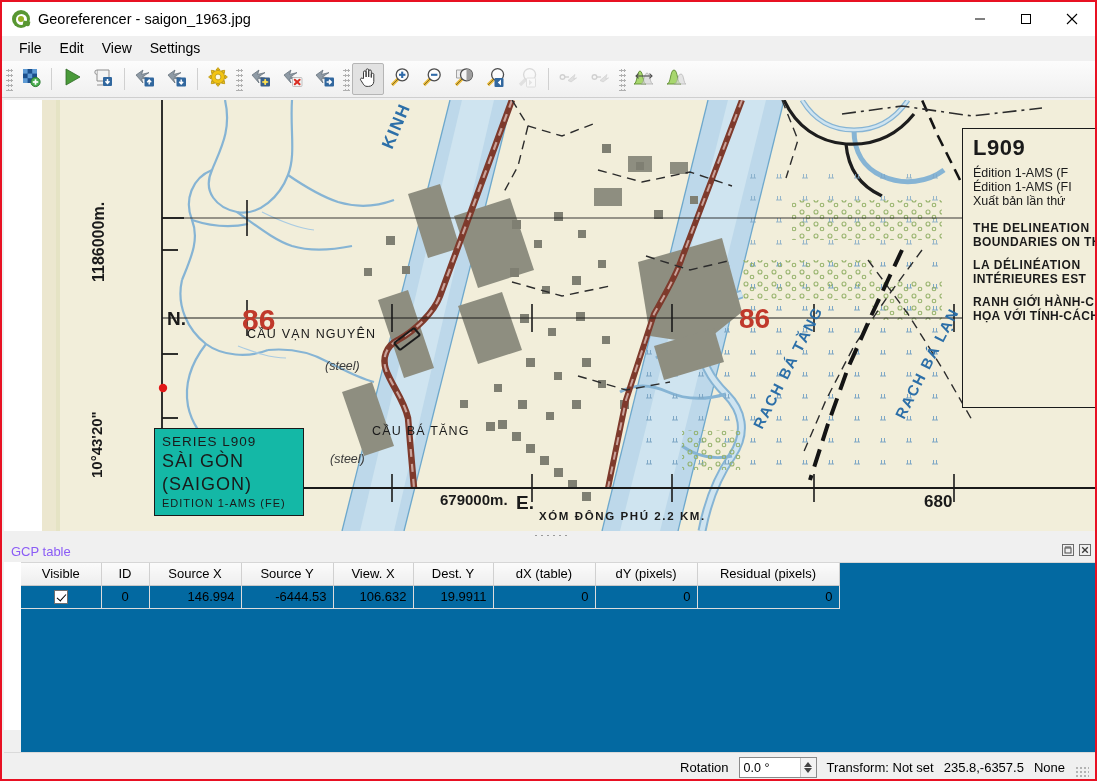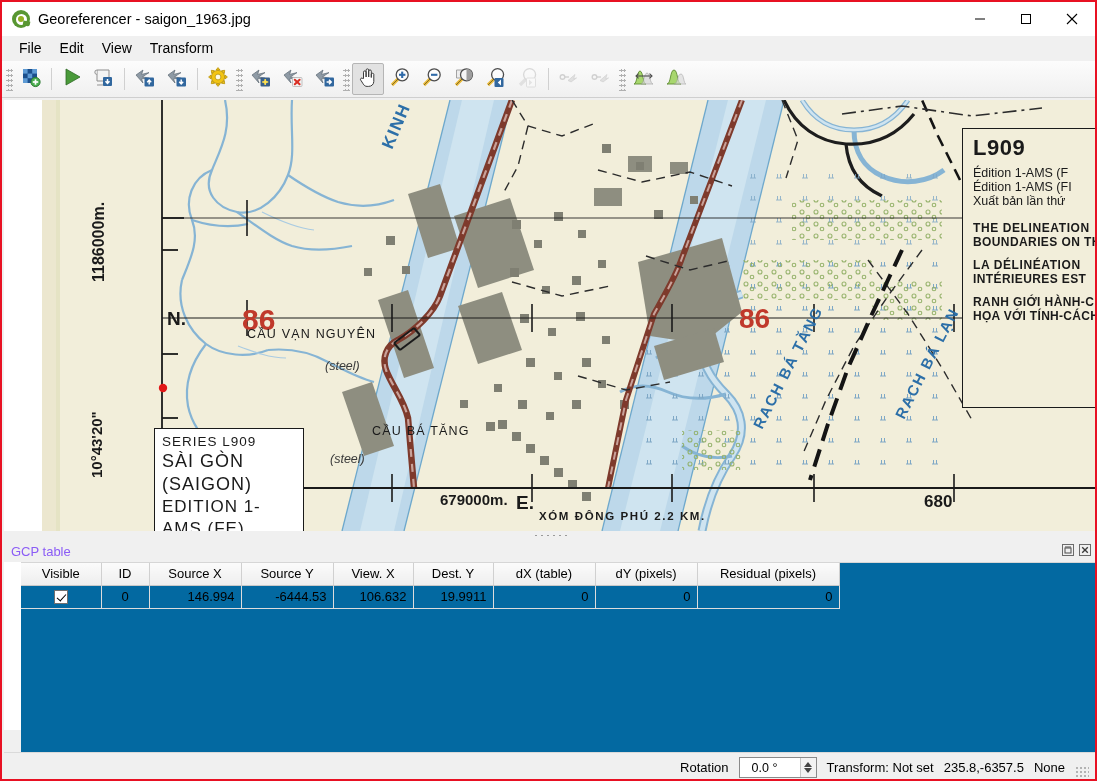--- a/index.html
+++ b/index.html
@@ -255,21 +255,21 @@
     display: flex;
     align-items: stretch;
     height: 21px;
     border: 1px solid #8a8a8a;
     background: #fff;
     width: 78px;
   }
   #rotation-value {
     flex: 1;
     font-size: 12.5px;
-    padding: 2px 12px;
+    padding: 2px 4px;
     color: #000;
     line-height: 17px;
   }
   #rotation-arrows {
     width: 16px;
     border-left: 1px solid #c6c6c6;
     background: #f2f2f2;
     display: flex; flex-direction: column;
     align-items: center; justify-content: center;
   }
@@ -318,21 +318,21 @@
             <line x1="11" y1="1" x2="1" y2="11" stroke="#000" stroke-width="1.1"></line>
           </svg>
       </div>
     </div>
   </div>
 
   <div id="menubar">
     <div class="menu-item">File</div>
     <div class="menu-item">Edit</div>
     <div class="menu-item">View</div>
-    <div class="menu-item">Transform</div>
+    <div class="menu-item">Settings</div>
   </div>
 
   <div id="toolbar">
     <div class="tb-grip"></div>
 
     <div class="tb-btn">
       <span>
       <svg width="22" height="22" viewBox="0 0 22 22">
         <rect x="3" y="3" width="14" height="14" fill="#1b4f8c"></rect>
         <rect x="3" y="3" width="4.6" height="4.6" fill="#5d9ad4"></rect>
@@ -791,24 +791,24 @@
 
           <circle cx="121" cy="288" r="4.2" fill="#e11717"></circle>
 
           <g>
             <rect x="110" y="425" width="152" height="0" fill="none"></rect>
           </g>
         </g>
       </svg>
 
       <div style="position:absolute; left:112px; top:328px; width:150px; border:1.6px solid #1a1a1a;
-                  background:#ffffff; padding:4px 7px 5px 7px; line-height:1.28;">
+                  background:#14b8a6; padding:4px 7px 5px 7px; line-height:1.28;">
         <div style="font-size:13.5px; letter-spacing:1px; color:#1a1a1a;">SERIES L909</div>
         <div style="font-size:18px; letter-spacing:1px; color:#1a1a1a;">SÀI GÒN (SAIGON)</div>
-        <div style="font-size:17px; letter-spacing:1px; color:#1a1a1a;">EDITION 1-AMS (FE)</div>
+        <div style="font-size:11px; letter-spacing:1px; color:#1a1a1a;">EDITION 1-AMS (FE)</div>
       </div>
 
       <div style="position:absolute; left:920px; top:28px; width:180px; height:280px;
                   border:1.4px solid #1a1a1a; border-right:none; background:#f2eeda; overflow:hidden;
                   padding:6px 0 0 10px;">
         <div style="font-size:22px; font-weight:bold; color:#1a1a1a; letter-spacing:0.5px; margin-bottom:5px;">L909</div>
         <div style="font-size:12.5px; color:#1a1a1a; white-space:nowrap;">Édition 1-AMS (F</div>
         <div style="font-size:12.5px; color:#1a1a1a; white-space:nowrap;">Édition 1-AMS (FI</div>
         <div style="font-size:12.5px; color:#1a1a1a; white-space:nowrap;">Xuất bản  lần thứ</div>
         <div style="height:13px;"></div>

